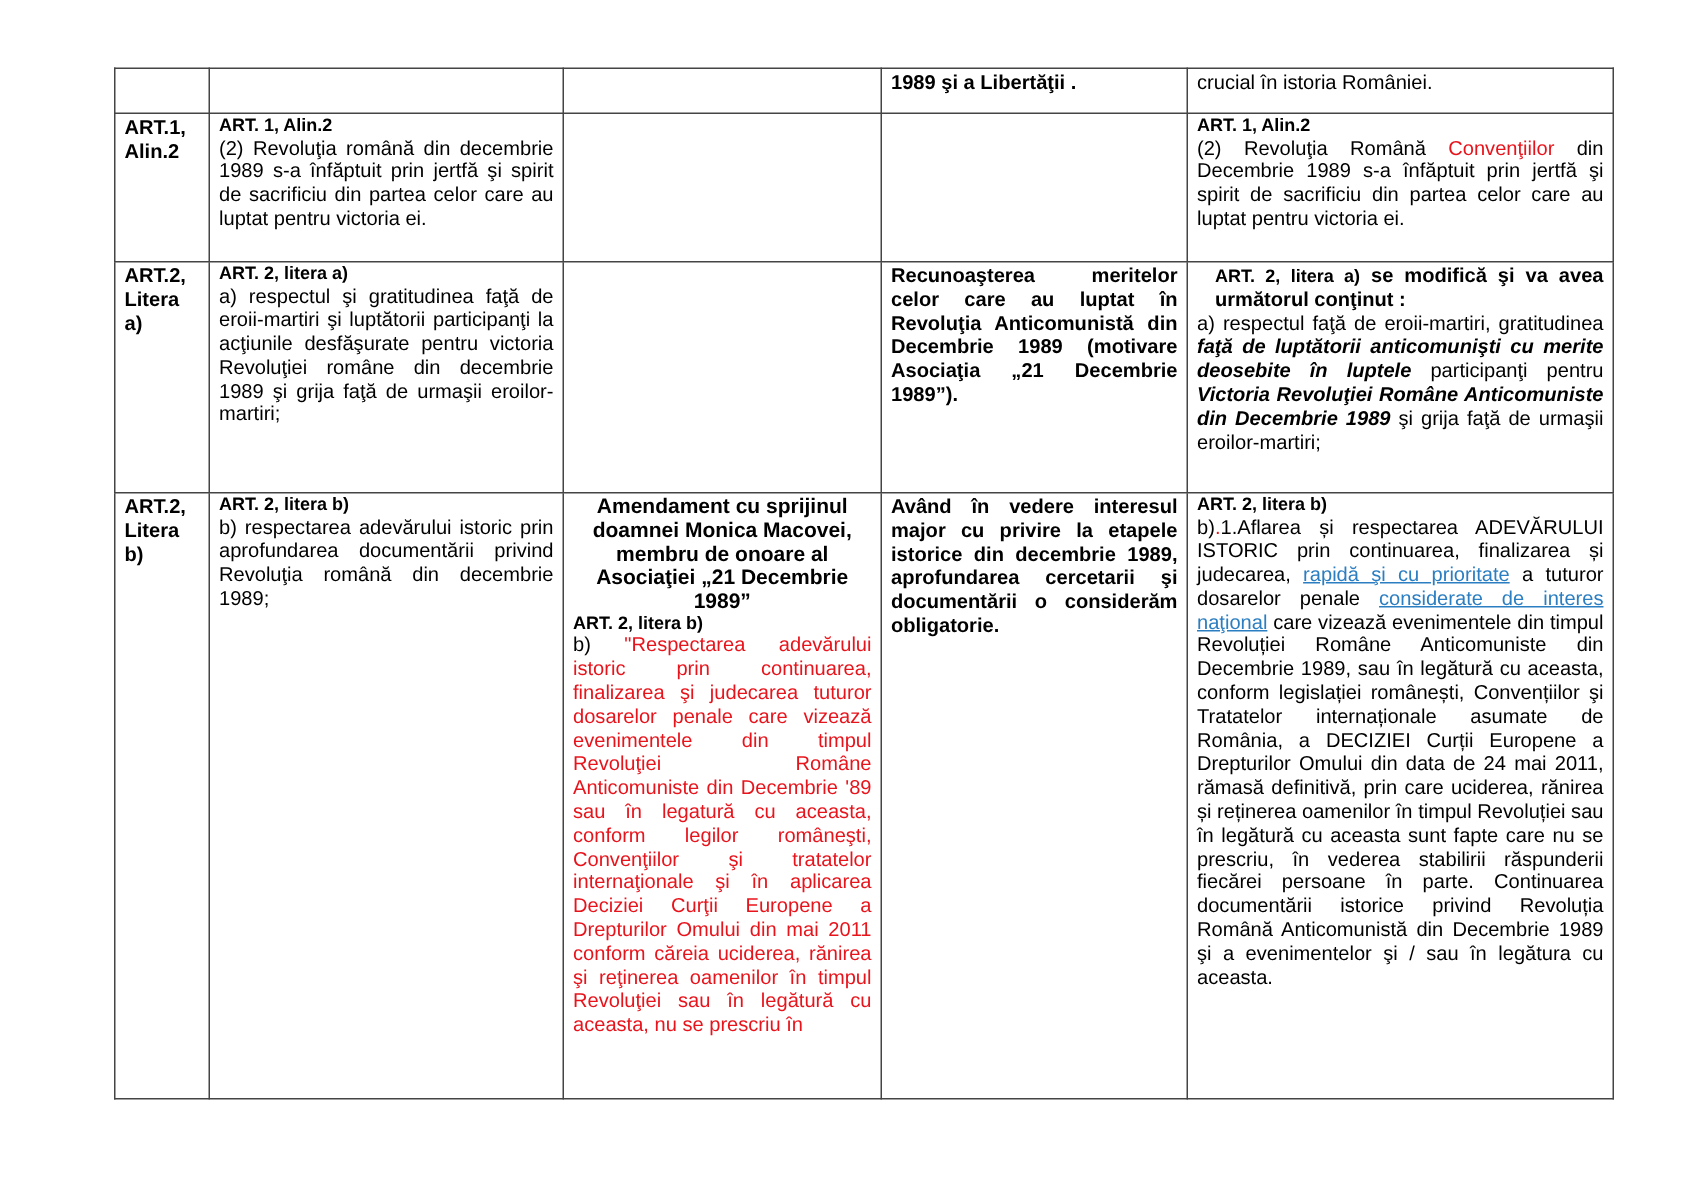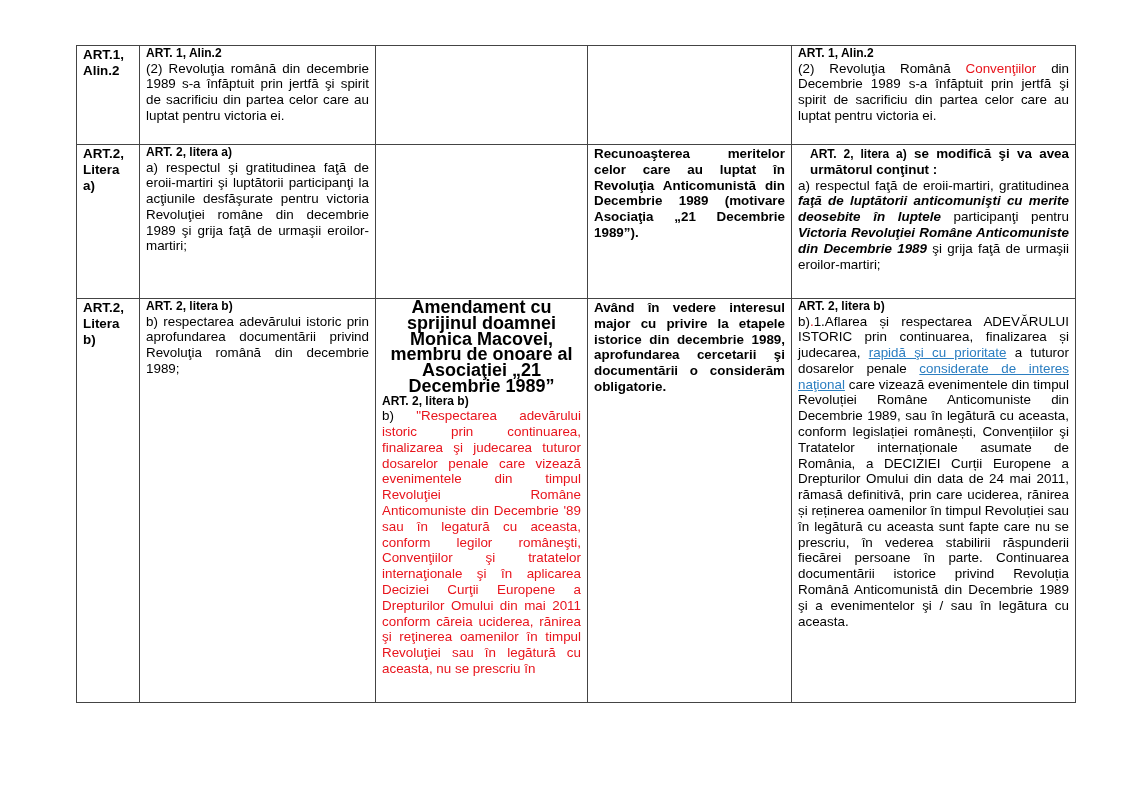--- a/index.html
+++ b/index.html
@@ -16,35 +16,42 @@
   .hdr { font-weight:bold; font-size:12px; line-height:13.5px; text-align:left; }
   .red { color:#e8141c; }
   .blue { color:#2b7ec1;text-decoration:underline; }
   .bi { font-weight:bold; font-style:italic;margin-top:16px; }
   .center { text-align:center; }
   .lab { font-weight:bold; font-size:12px; line-height:14px; text-align:left; }
   tr.r0 td { height:28px; }
   tr.r1 td { height:97px; }
   tr.r2 td { height:152px; }
   tr.r3 td { height:402px; }
-  .bigb { font-weight:bold; font-size:18px; line-height:15.8px; }
+  .bigb { font-weight:bold; font-size:14px; line-height:15.8px; }
 </style>
 </head>
 <body>
 
 <table class="doc">
   <colgroup>
       <col class="c1">
       <col class="c2">
       <col class="c3">
       <col class="c4">
       <col class="c5">
     </colgroup>
 
   <tbody>
+      <tr class="r0">
+    <td></td>
+    <td></td>
+    <td></td>
+    <td class="bigb">1989 şi a Libertăţii .</td>
+    <td>crucial în istoria României.</td>
+  </tr>
 
   <tr class="r1">
     <td class="lab">ART.1, Alin.2</td>
     <td>
       <div class="hdr">ART. 1, Alin.2</div>
       <div>(2) Revoluţia română din decembrie 1989 s-a înfăptuit prin jertfă şi spirit de sacrificiu din partea celor care au luptat pentru victoria ei.</div>
     </td>
     <td></td>
     <td></td>
     <td>

